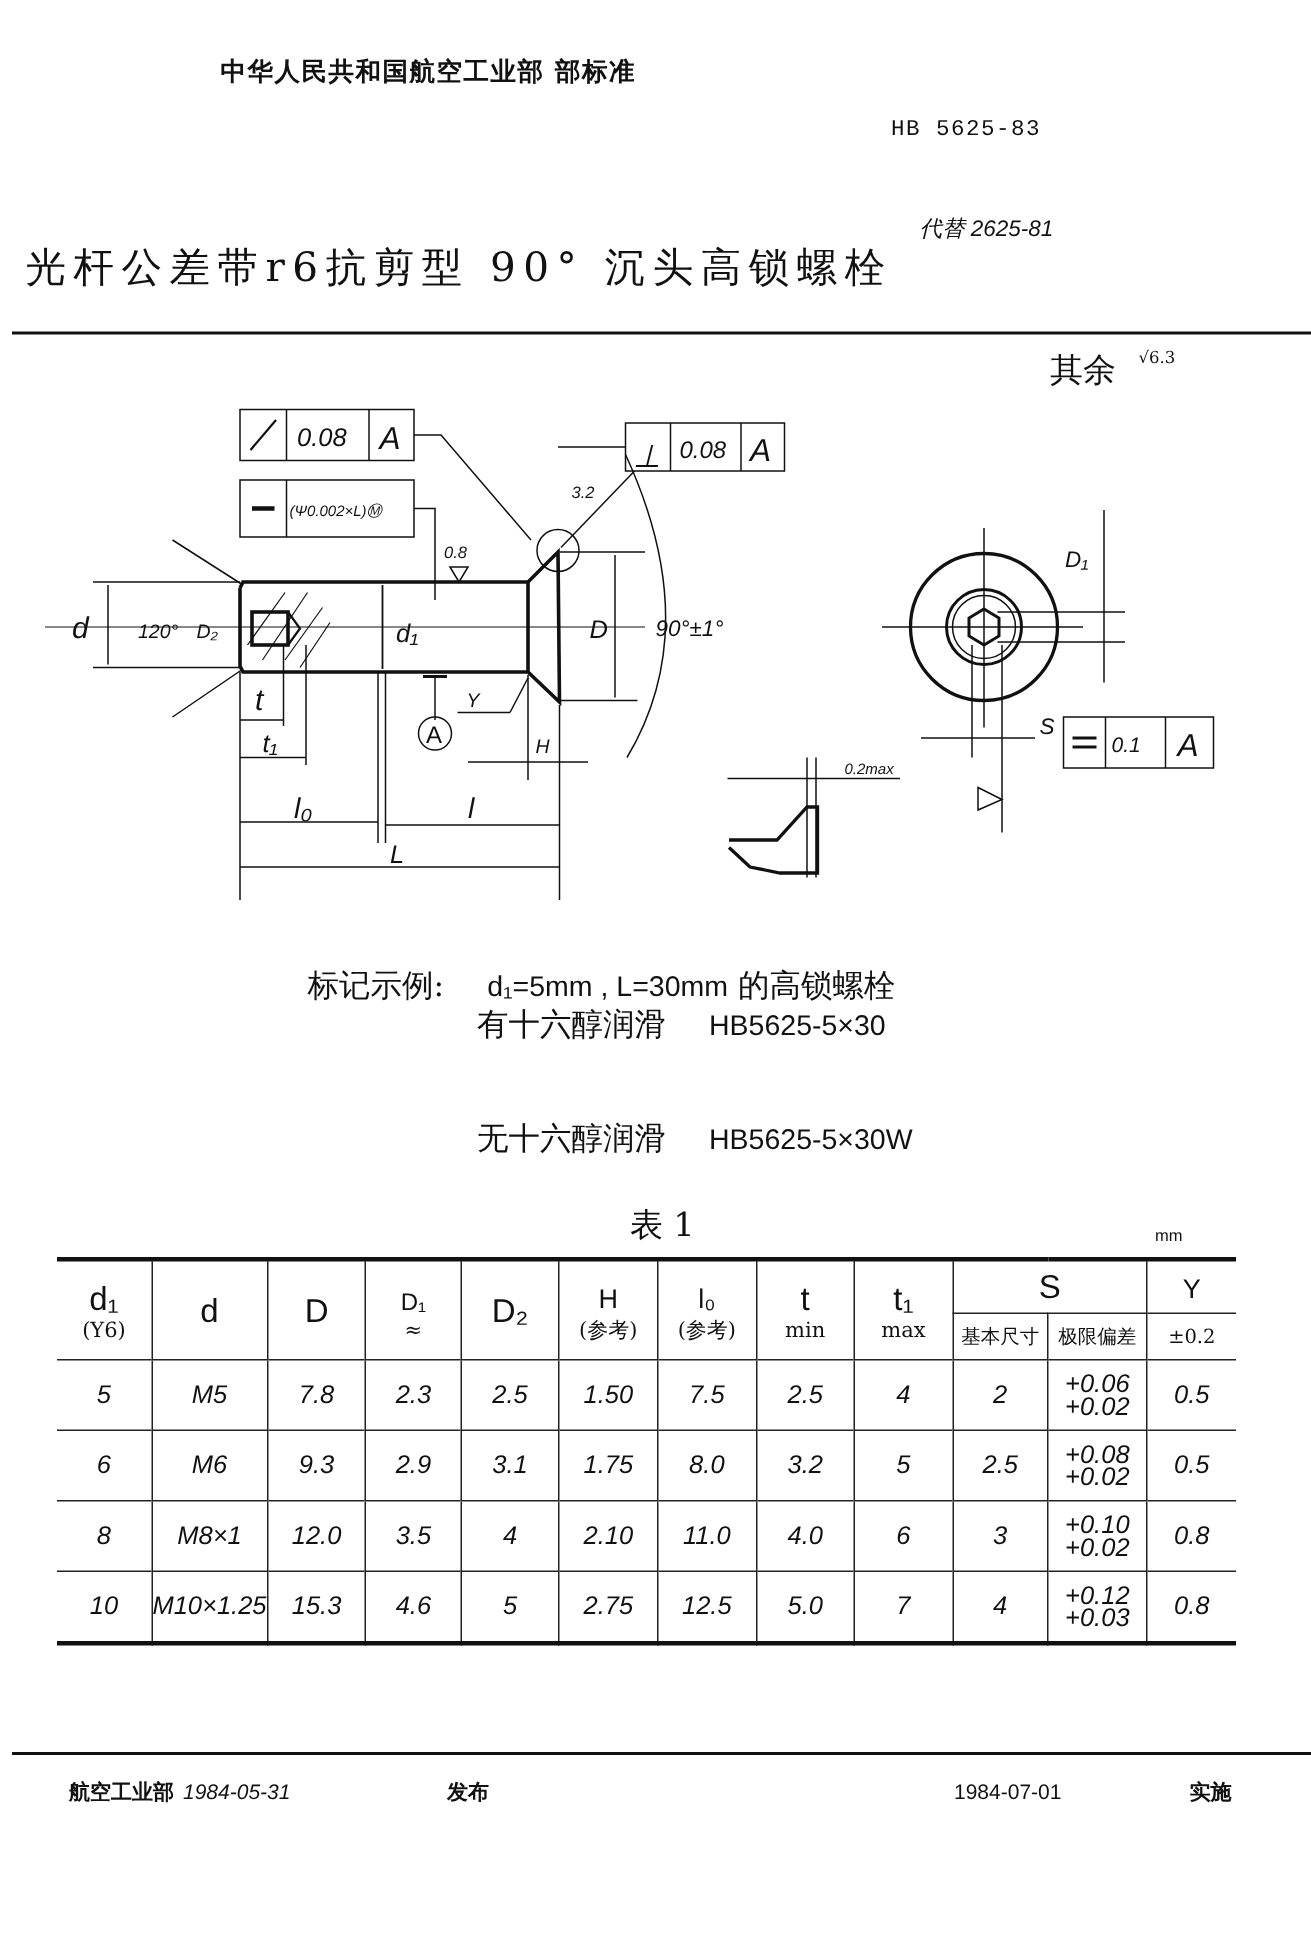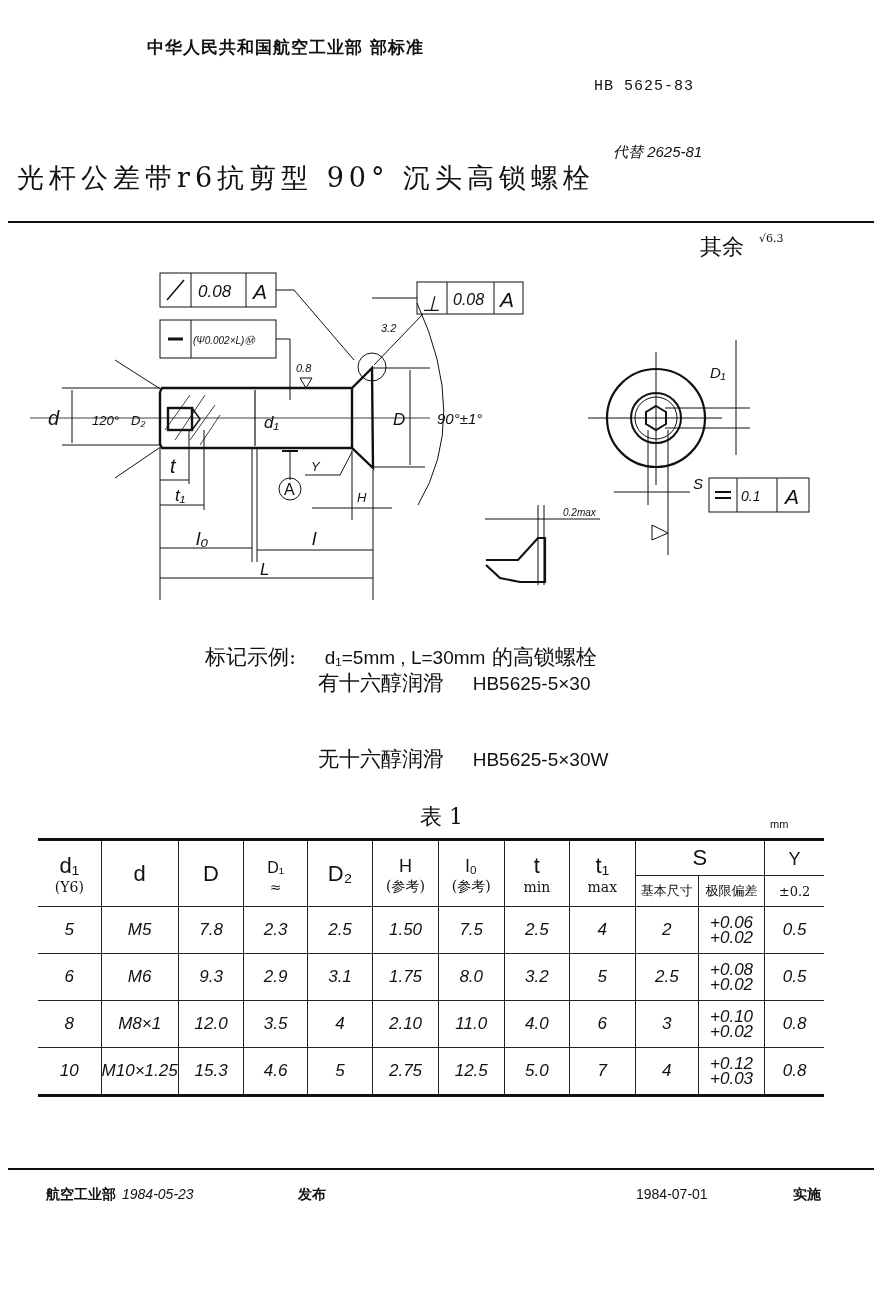--- a/index.html
+++ b/index.html
@@ -322,17 +322,17 @@
           <div>+0.12</div>
           <div>+0.03</div>
         </td>
       <td class="last">0.8</td>
     </tr>
   </tbody>
 </table>
 
 <div class="abs rule-bottom"></div>
 <div class="abs footer f1">
-  <span>航空工业部</span><span class="mono-num">1984-05-23</span>
+  <span>航空工业部</span><span class="mono-num">1984-05-31</span>
 </div>
 <div class="abs footer f2">发布</div>
 <div class="abs footer f3">1984-07-01</div>
 <div class="abs footer f4">实施</div>
 
 </body></html>

